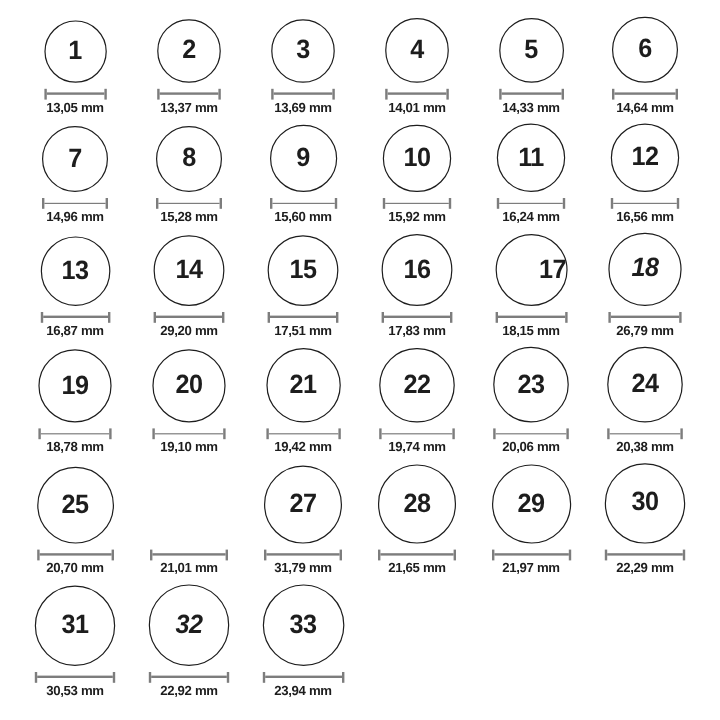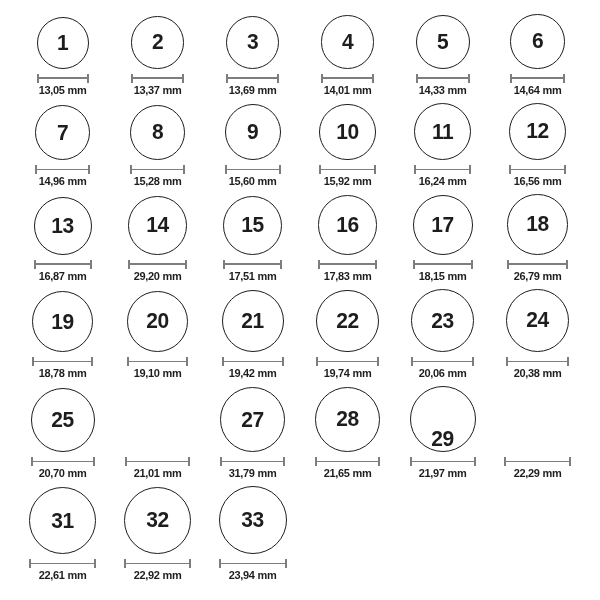--- a/index.html
+++ b/index.html
@@ -250,32 +250,32 @@
       <span class="num">16</span>
     </div>
     <div class="measure" style="width: 59.5px;">
       <span class="tick"></span>
       <span class="mline"></span>
       <span class="tick"></span>
     </div>
     <div class="mm">17,83 mm</div>
   </div>
       <div class="cell">
-    <div class="circle" style="width: 60px; height: 60px;">
+    <div class="circle" style="width: 60px; height: 60px; justify-content: flex-end;">
       <span class="num">17</span>
     </div>
     <div class="measure" style="width: 60px;">
       <span class="tick"></span>
       <span class="mline"></span>
       <span class="tick"></span>
     </div>
     <div class="mm">18,15 mm</div>
   </div>
       <div class="cell">
-    <div class="circle" style="width: 60.5px; height: 60.5px;">
+    <div class="circle" style="width: 60.5px; height: 60.5px; font-style: italic;">
       <span class="num">18</span>
     </div>
     <div class="measure" style="width: 60.5px;">
       <span class="tick"></span>
       <span class="mline"></span>
       <span class="tick"></span>
     </div>
     <div class="mm">26,79 mm</div>
   </div>
     </div>
@@ -383,53 +383,56 @@
       <span class="num">28</span>
     </div>
     <div class="measure" style="width: 65.5px;">
       <span class="tick"></span>
       <span class="mline"></span>
       <span class="tick"></span>
     </div>
     <div class="mm">21,65 mm</div>
   </div>
       <div class="cell">
-    <div class="circle" style="width: 66px; height: 66px; align-items: flex-end;">
+    <div class="circle" style="width: 66px; height: 66px;">
       <span class="num">29</span>
     </div>
     <div class="measure" style="width: 66px;">
       <span class="tick"></span>
       <span class="mline"></span>
       <span class="tick"></span>
     </div>
     <div class="mm">21,97 mm</div>
   </div>
       <div class="cell">
+    <div class="circle" style="width: 66.5px; height: 66.5px;">
+      <span class="num">30</span>
+    </div>
     <div class="measure" style="width: 66.5px;">
       <span class="tick"></span>
       <span class="mline"></span>
       <span class="tick"></span>
     </div>
     <div class="mm">22,29 mm</div>
   </div>
     </div>
     <div class="row">
       <div class="cell">
     <div class="circle" style="width: 67px; height: 67px;">
       <span class="num">31</span>
     </div>
     <div class="measure" style="width: 67px;">
       <span class="tick"></span>
       <span class="mline"></span>
       <span class="tick"></span>
     </div>
-    <div class="mm">22,61 mm</div>
-  </div>
-      <div class="cell">
-    <div class="circle" style="width: 67.5px; height: 67.5px;">
+    <div class="mm">30,53 mm</div>
+  </div>
+      <div class="cell">
+    <div class="circle" style="width: 67.5px; height: 67.5px; font-style: italic;">
       <span class="num">32</span>
     </div>
     <div class="measure" style="width: 67.5px;">
       <span class="tick"></span>
       <span class="mline"></span>
       <span class="tick"></span>
     </div>
     <div class="mm">22,92 mm</div>
   </div>
       <div class="cell">

